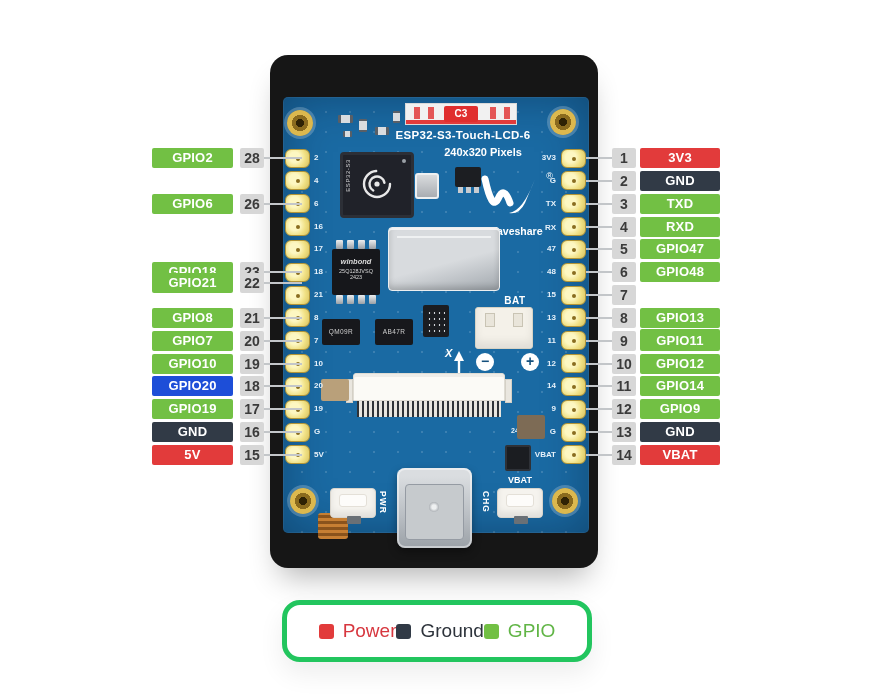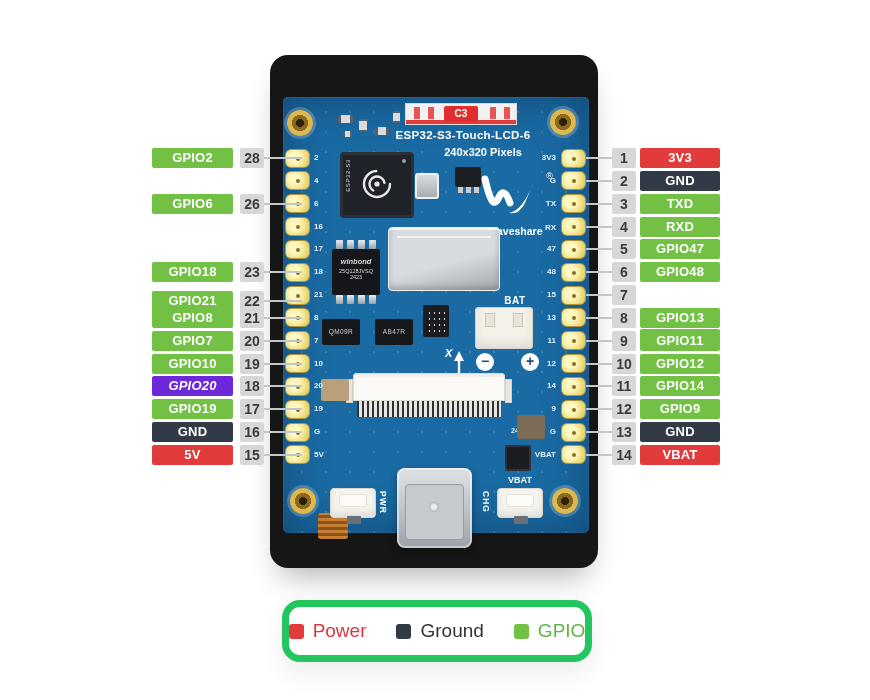--- a/index.html
+++ b/index.html
@@ -129,23 +129,23 @@
           background:radial-gradient(circle at 38% 42%, #fdf7c2 0 30%, #f0e083 62%, #d6c05e 100%);
           border:1px solid #b29538; }
   .hpin::after { content:""; position:absolute; left:10px; top:7px; width:4px; height:4px;
                  border-radius:50%; background:#8a6d20; }
   .silk { position:absolute; z-index:6; color:#e6f1fa; font-size:8px; font-weight:bold; }
   .silk-left { left:314px; width:34px; text-align:left; }
   .silk-right { left:520px; width:36px; text-align:right; }
 
   
   .legend { position:absolute; left:282px; top:600px; width:310px; height:62px; background:#fff;
-            border:7px solid #22c55e; border-radius:18px; z-index:3;
+            border:5px solid #22c55e; border-radius:18px; z-index:3;
             box-shadow:0 12px 26px rgba(0,0,0,.07);
-            display:flex; align-items:center; justify-content:center; gap:30px; }
+            display:flex; align-items:center; justify-content:center; }
   .litem { display:flex; align-items:center; gap:9px; }
   .lswatch { width:15px; height:15px; border-radius:3px; }
   .llabel { font-size:19px; font-weight:500; }
 </style>
 </head>
 <body>
 
 <div id="stage">
 
   <div class="board">
@@ -296,42 +296,42 @@
     <div class="prow prow-left" style="top: 193.692px;">
       <div class="plabel" style="background: rgb(114, 192, 68);">GPIO6</div>
       <div class="pnum">26</div>
       <div class="pline"></div>
     </div>
     <div class="prow prow-left" style="top: 262.23px;">
       <div class="plabel" style="background: rgb(114, 192, 68);">GPIO18</div>
       <div class="pnum">23</div>
       <div class="pline"></div>
     </div>
-    <div class="prow prow-left" style="top: 291px;">
+    <div class="prow prow-left" style="top: 273px;">
       <div class="plabel" style="background: rgb(114, 192, 68);">GPIO21</div>
       <div class="pnum">22</div>
       <div class="pline"></div>
     </div>
     <div class="prow prow-left" style="top: 307.922px;">
       <div class="plabel" style="background: rgb(114, 192, 68);">GPIO8</div>
       <div class="pnum">21</div>
       <div class="pline"></div>
     </div>
     <div class="prow prow-left" style="top: 330.768px;">
       <div class="plabel" style="background: rgb(114, 192, 68);">GPIO7</div>
       <div class="pnum">20</div>
       <div class="pline"></div>
     </div>
     <div class="prow prow-left" style="top: 353.614px;">
       <div class="plabel" style="background: rgb(114, 192, 68);">GPIO10</div>
       <div class="pnum">19</div>
       <div class="pline"></div>
     </div>
     <div class="prow prow-left" style="top: 376.46px;">
-      <div class="plabel" style="background: #6d28d9; font-style: italic;">GPIO20</div>
+      <div class="plabel" style="background: #1d4ed8;">GPIO20</div>
       <div class="pnum">18</div>
       <div class="pline"></div>
     </div>
     <div class="prow prow-left" style="top: 399.306px;">
       <div class="plabel" style="background: rgb(114, 192, 68);">GPIO19</div>
       <div class="pnum">17</div>
       <div class="pline"></div>
     </div>
     <div class="prow prow-left" style="top: 422.152px;">
       <div class="plabel" style="background: rgb(49, 58, 70);">GND</div>

